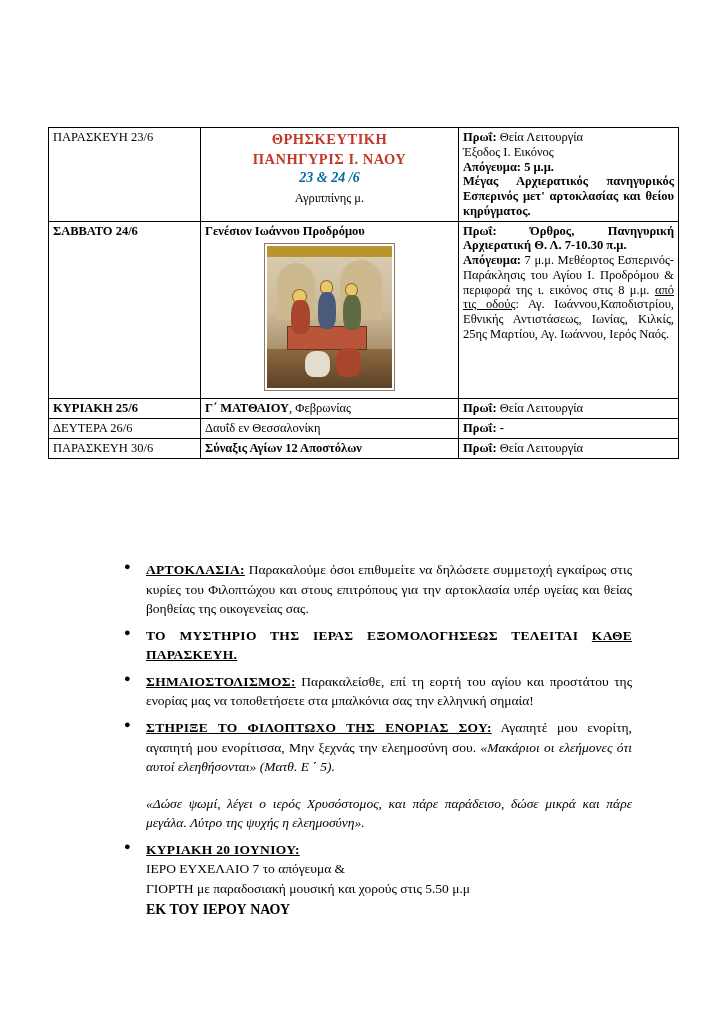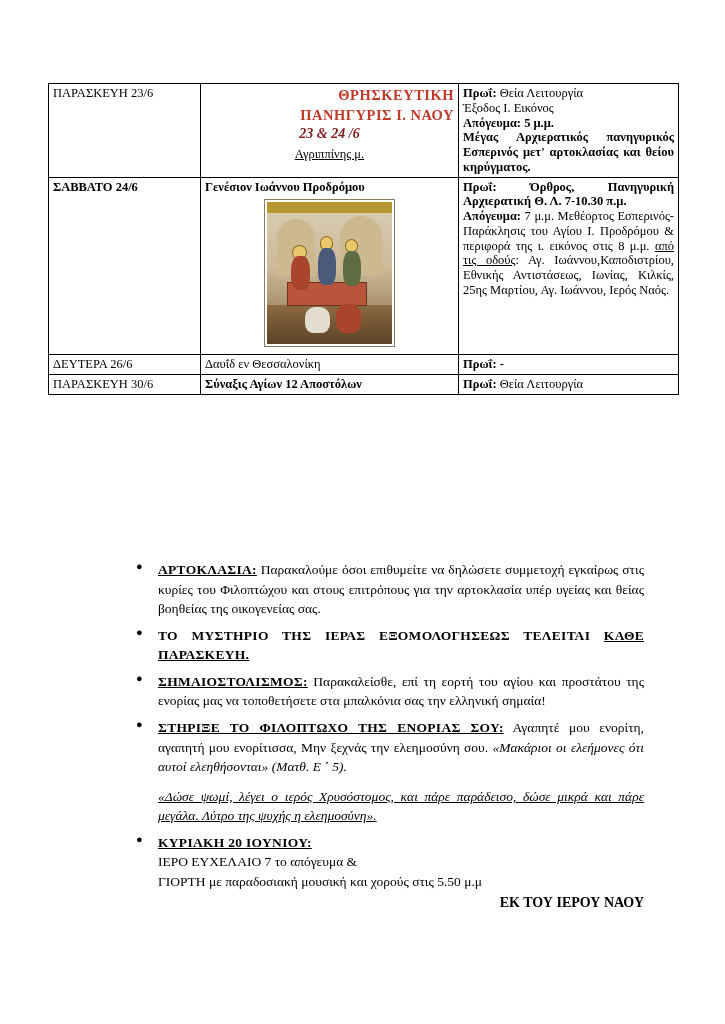--- a/index.html
+++ b/index.html
@@ -26,57 +26,57 @@
   .schedule-wrap {
     position: absolute;
     left: 48px;
     top: 83px;
     width: 630px;
   }
   table.schedule {
     border-collapse: collapse;
     width: 630px;
     table-layout: fixed;
+    margin-top: 44px;
   }
   table.schedule td {
     border: 1px solid #000000;
     vertical-align: top;
     padding: 2px 4px;
     font-size: 12.5px;
     line-height: 1.18;
   }
   .col-day   { width: 152px; }
   .col-feast { width: 258px; }
   .col-serv  { width: 220px; }
 
   .day-cell { font-size: 13px; }
   .bold { font-weight: bold; }
 
   
   .fest-title {
     color: #c0392b;
     font-weight: bold;
-    text-align: right;
+    text-align: center;
     font-size: 14.5px;
     letter-spacing: 0.5px;
     line-height: 1.35;
   }
   .fest-dates {
-    color: #7f1d1d;
+    color: #0369a1;
     font-weight: bold;
     font-style: italic;
     text-align: center;
     font-size: 14px;
     padding-top: 1px;
   }
   .fest-sub {
     text-align: center;
     font-size: 12.5px;
     padding-top: 4px;
-    text-decoration: underline;
   }
   .serv-line { margin: 0; }
   .serv-just { text-align: justify; text-justify: inter-word; }
 
   
   .icon-frame {
     width: 125px;
     height: 142px;
     margin: 6px auto 6px auto;
     border: 2px solid #ffffff;
@@ -115,21 +115,21 @@
   }
   .icon-frame .bed {
     position: absolute;
     background: #b8553a;
     border: 1px solid #6d2f1e;
   }
 
   
   .bullets {
     position: absolute;
-    left: 132px;
+    left: 120px;
     top: 560px;
     width: 512px;
     font-size: 13.5px;
     line-height: 1.45;
   }
   .b-item {
     position: relative;
     padding-left: 26px;
     margin-bottom: 7px;
     text-align: justify;
@@ -147,27 +147,26 @@
     text-decoration: underline;
     letter-spacing: 0.3px;
   }
   .b-head-plain {
     font-weight: bold;
     letter-spacing: 0.3px;
   }
   .u { text-decoration: underline; }
   .it { font-style: italic; }
   .sub-p {
-    margin-top: 10px;
+    margin-top: 17px;
     text-align: justify;
     text-justify: inter-word;
-    text-decoration: underline;
   }
   .closing {
-    text-align: right;
+    text-align: left;
     font-weight: bold;
     font-size: 14px;
     margin-top: 2px;
   }
 </style>
 </head>
 <body>
 
 <div class="page">
 
@@ -218,20 +217,31 @@
               <div class="fig robe-white" style="left:30%;top:74%;width:20%;height:18%;"></div>
               <div class="fig robe-red" style="left:55%;top:72%;width:20%;height:20%;"></div>
             </div>
           </td>
           <td class="serv-just">
             <p class="serv-line bold"><span>Πρωΐ:</span><span> Όρθρος, Πανηγυρική Αρχιερατική Θ. Λ. 7-10.30 π.μ.</span></p>
             <p class="serv-line serv-just"><span class="bold">Απόγευμα:</span><span> 7 μ.μ. Μεθέορτος Εσπερινός- Παράκλησις του Αγίου Ι. Προδρόμου &amp; περιφορά της ι. εικόνος στις 8 μ.μ. </span><span class="u">από τις οδούς</span><span>: Αγ. Ιωάννου,Καποδιστρίου, Εθνικής Αντιστάσεως, Ιωνίας, Κιλκίς, 25ης Μαρτίου, Αγ. Ιωάννου, Ιερός Ναός.</span></p>
           </td>
         </tr>
 
+        <tr>
+          <td class="day-cell bold">
+            <span>ΚΥΡΙΑΚΗ 25/6</span>
+          </td>
+          <td>
+            <span class="bold">Γ΄ ΜΑΤΘΑΙΟΥ</span><span>, Φεβρωνίας</span>
+          </td>
+          <td>
+            <span class="bold">Πρωΐ:</span><span> Θεία Λειτουργία</span>
+          </td>
+        </tr>
 
         <tr>
           <td class="day-cell">
             <span>ΔΕΥΤΕΡΑ 26/6</span>
           </td>
           <td>
             <span>Δαυΐδ εν Θεσσαλονίκη</span>
           </td>
           <td>
             <span class="bold">Πρωΐ:</span><span class="bold"> -</span>

